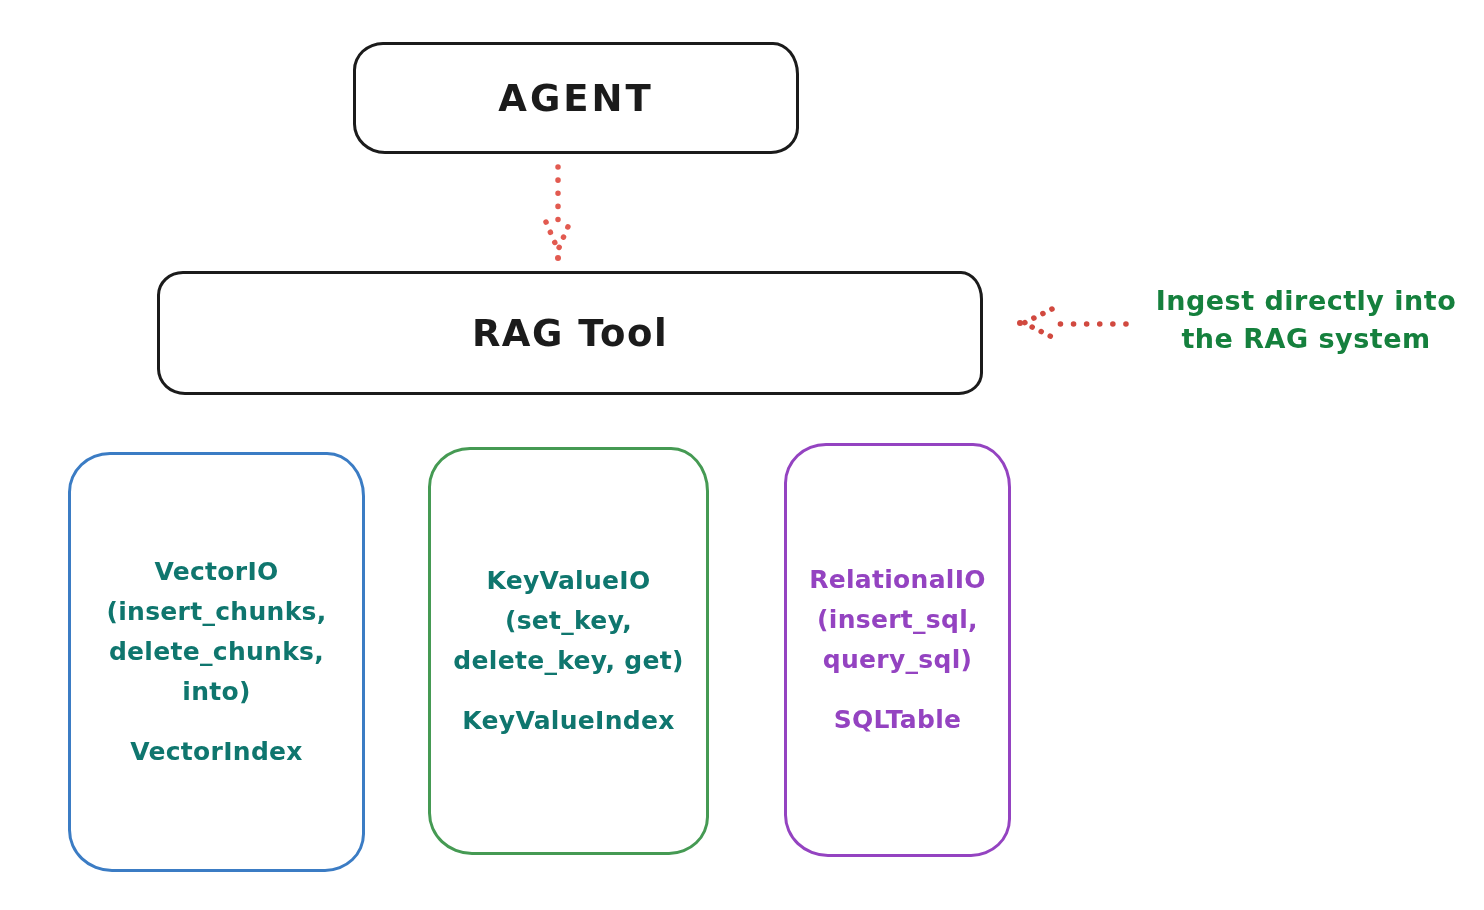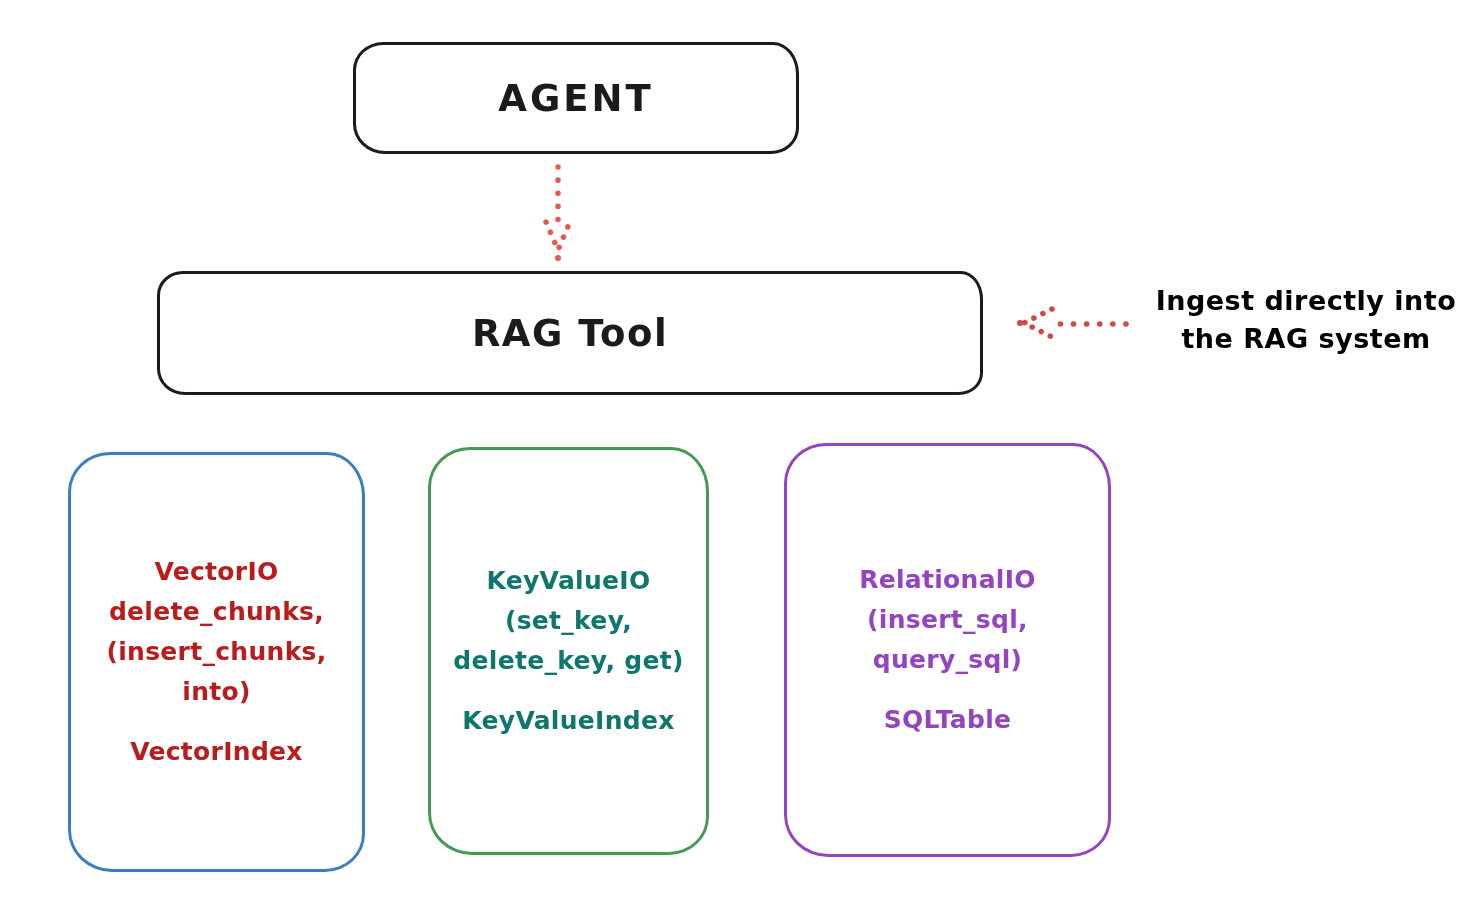--- a/index.html
+++ b/index.html
@@ -40,21 +40,21 @@
   
   .arrow { position: absolute; }
   #arrow-down { left: 541px; top: 162px; }
   #arrow-left { left: 1014px; top: 302px; }
 
   
   #annotation-text {
     position: absolute;
     left: 1130px; top: 282px; width: 352px;
     text-align: center;
-    color: #000000;
+    color: #15803d;
     font-size: 27px;
     font-weight: 700;
     line-height: 38px;
     letter-spacing: 0.5px;
   }
 
   
   .sbox {
     position: absolute;
     background: #ffffff;
@@ -64,23 +64,23 @@
     display: flex;
     flex-direction: column;
     align-items: center;
     justify-content: center;
     text-align: center;
     font-size: 25px;
     font-weight: 600;
     line-height: 40px;
     letter-spacing: 0.3px;
   }
-  #box-vector     { left: 68px;  top: 452px; width: 297px; height: 420px; border-color: #3b7cc4; color: #b91c1c; text-align: right; }
+  #box-vector     { left: 68px;  top: 452px; width: 297px; height: 420px; border-color: #3b7cc4; color: #0f766e; text-align: right; }
   #box-keyvalue   { left: 428px; top: 447px; width: 281px; height: 408px; border-color: #459a53; color: #0f766e; }
-  #box-relational { left: 784px; top: 443px; width: 327px; height: 414px; border-color: #9443c1; color: #9443c1; }
+  #box-relational { left: 784px; top: 443px; width: 227px; height: 414px; border-color: #9443c1; color: #9443c1; }
   .sbox .index-label { margin-top: 20px; }
   .sbox .line { display: block; }
 </style>
 </head>
 <body>
 
 <div id="canvas">
 
   <div id="agent-box" class="node">
     <span class="node-label">AGENT</span>
@@ -106,22 +106,22 @@
     </svg>
   </div>
 
   <div id="annotation-text">
     <span class="line">Ingest directly into</span>
     <span class="line">the RAG system</span>
   </div>
 
   <div id="box-vector" class="sbox">
     <span class="line">VectorIO</span>
+    <span class="line">(insert_chunks,</span>
     <span class="line">delete_chunks,</span>
-    <span class="line">(insert_chunks,</span>
     <span class="line">into)</span>
     <span class="line index-label">VectorIndex</span>
   </div>
 
   <div id="box-keyvalue" class="sbox">
     <span class="line">KeyValueIO</span>
     <span class="line">(set_key,</span>
     <span class="line">delete_key, get)</span>
     <span class="line index-label">KeyValueIndex</span>
   </div>

